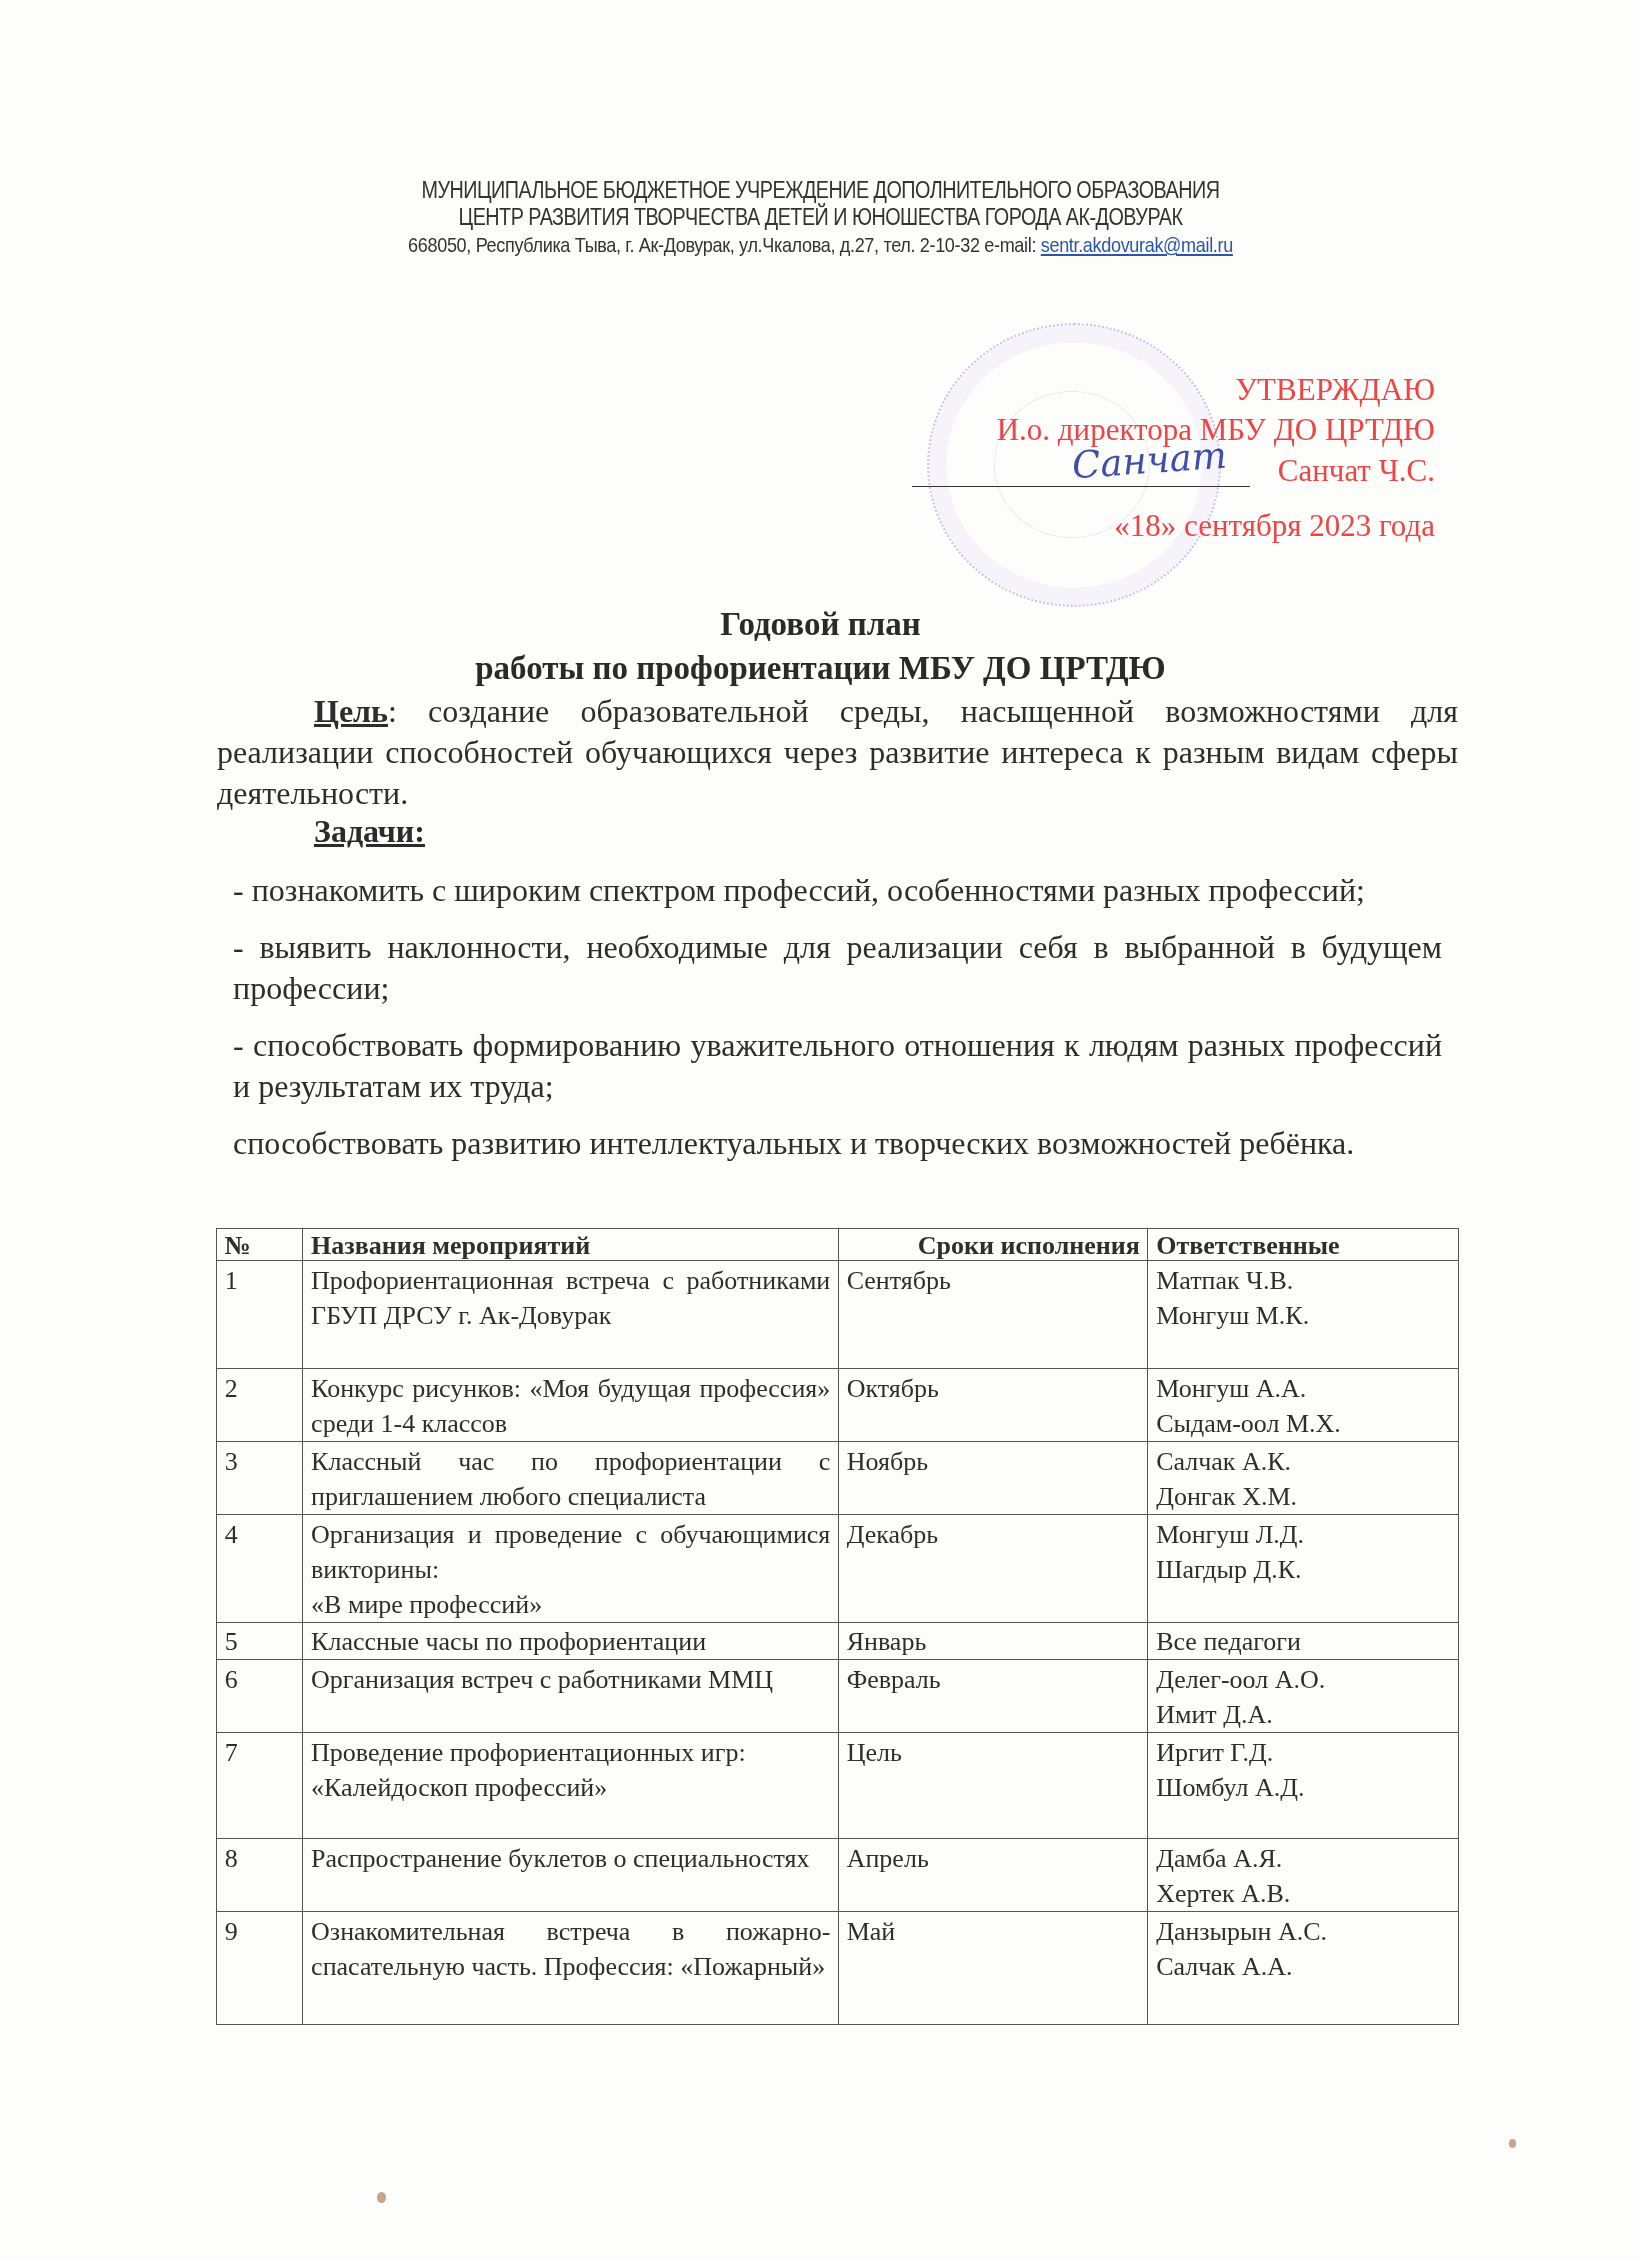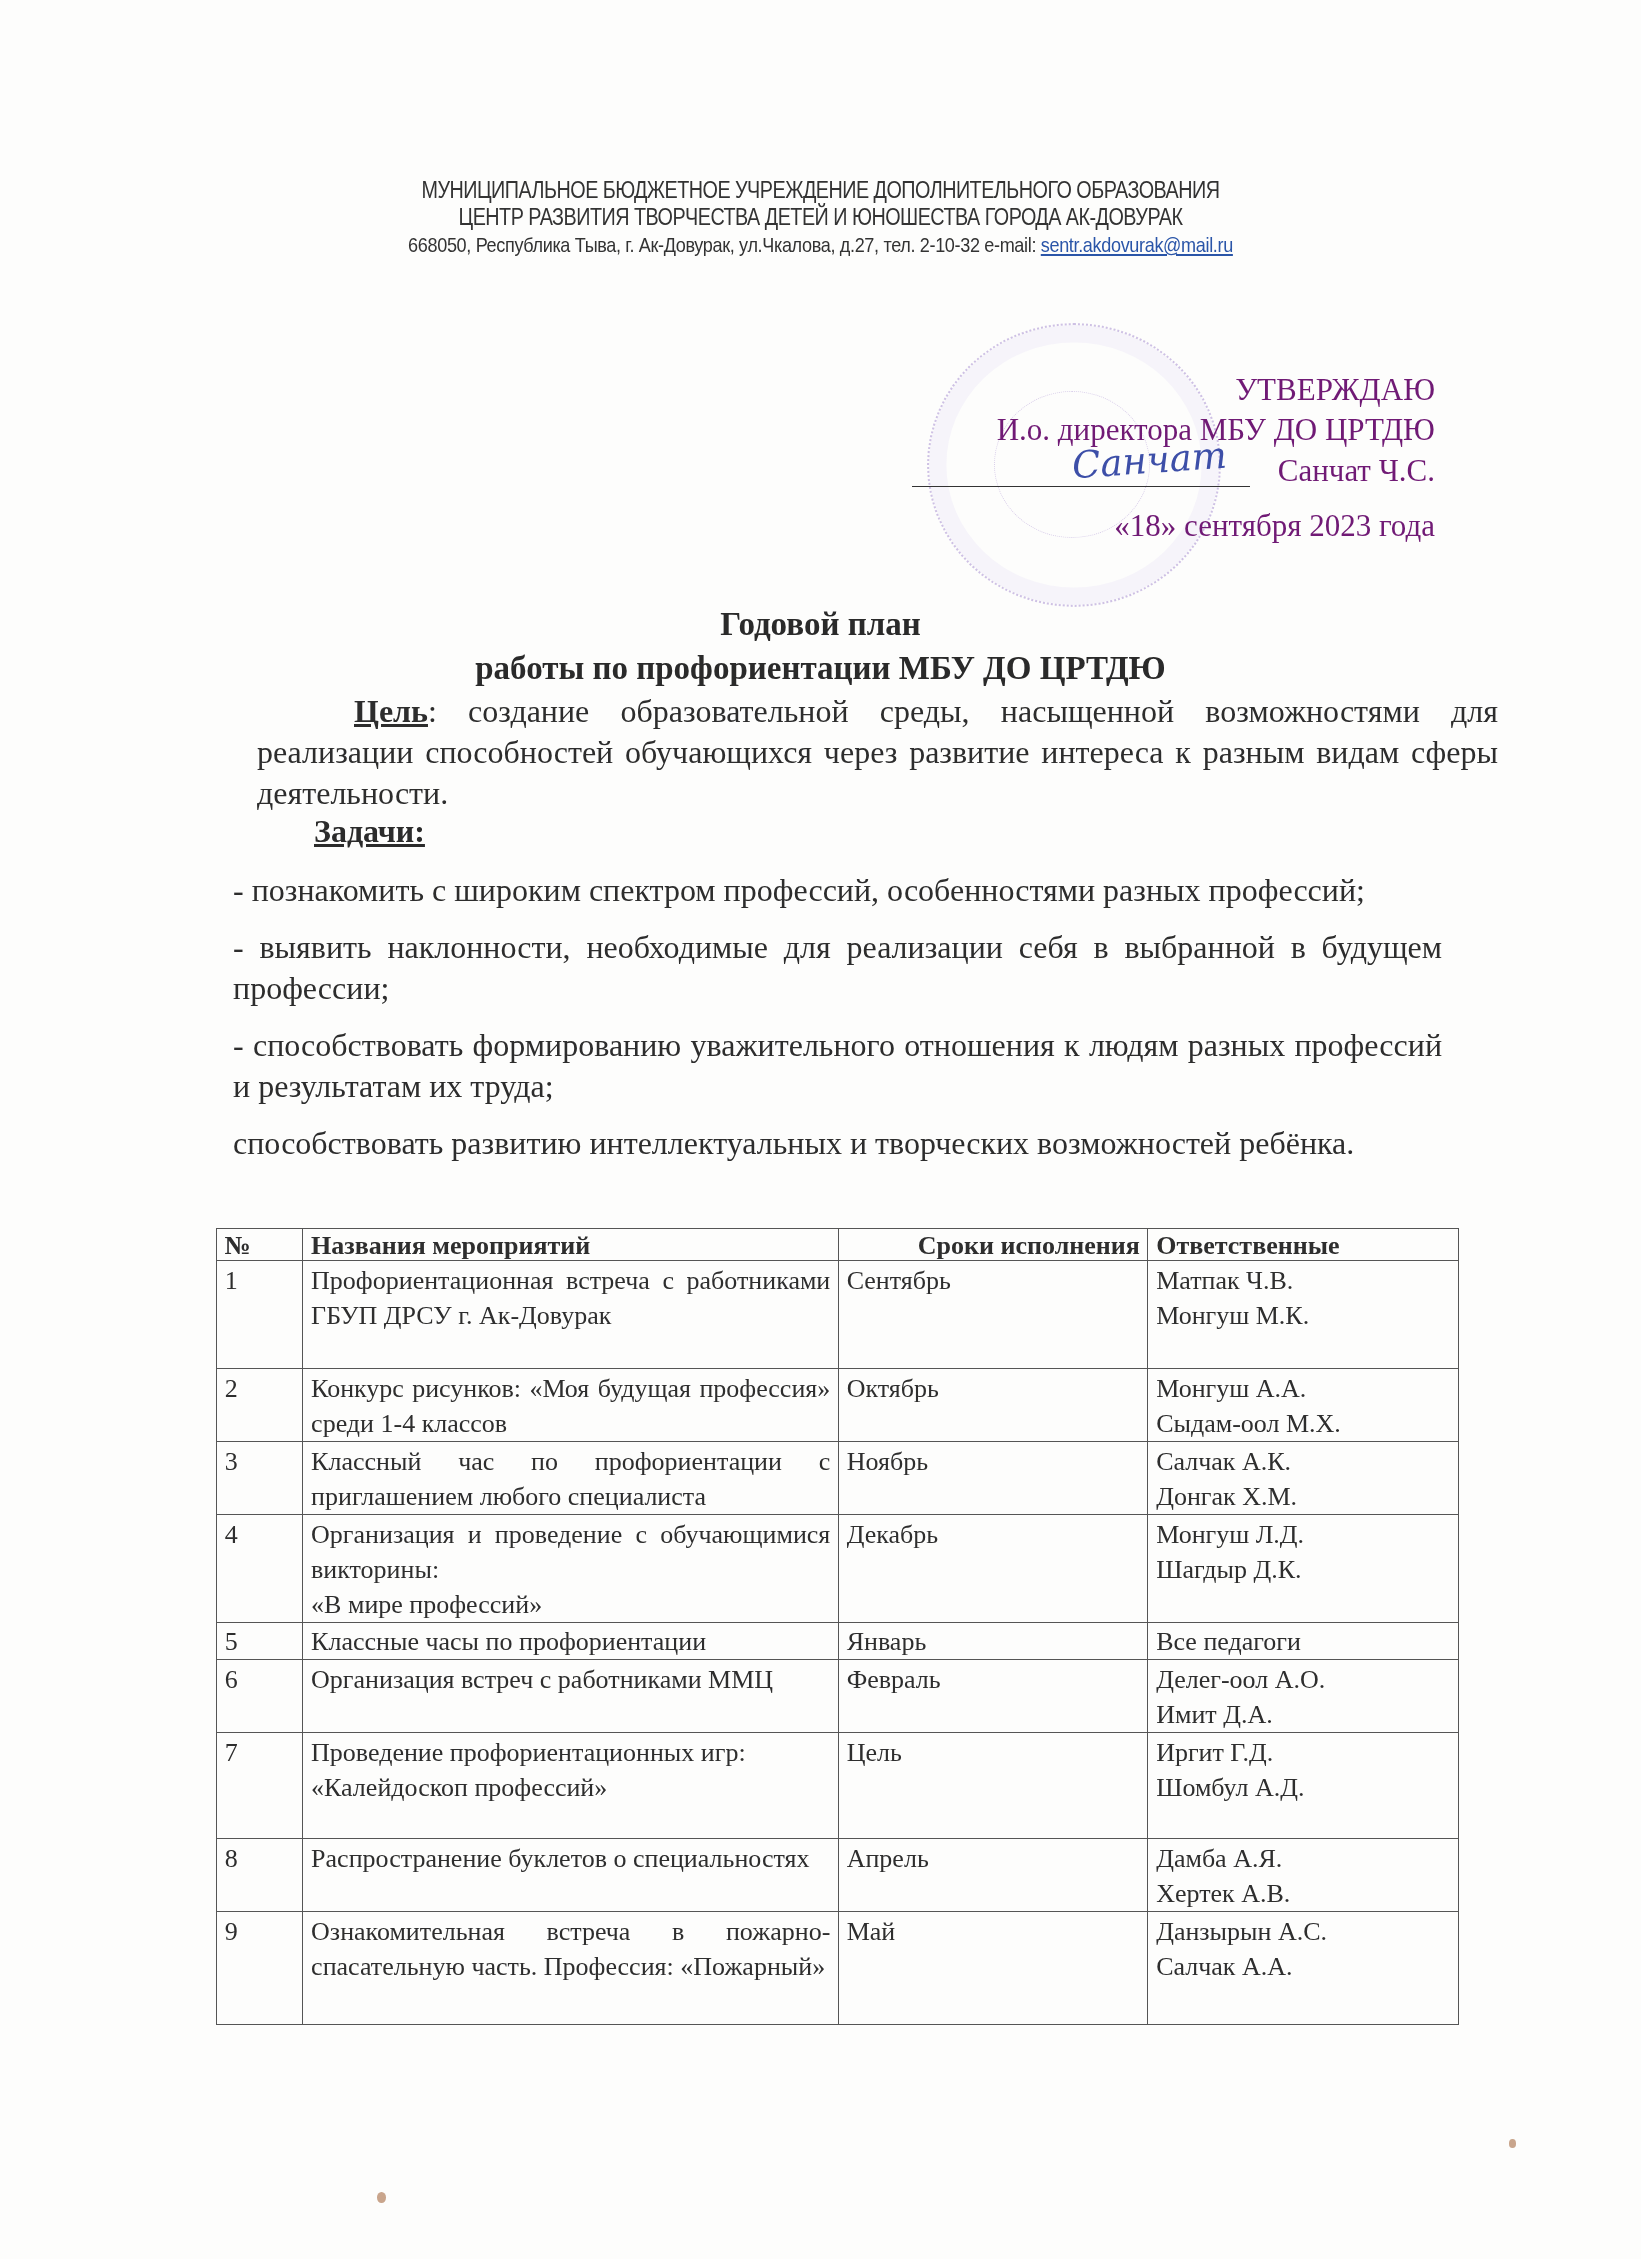--- a/index.html
+++ b/index.html
@@ -15,38 +15,38 @@
   .lh2 { top: 204px; font-size: 23px; letter-spacing: -0.6px; transform: scaleX(0.86); }
   .lh3 { top: 233px; font-size: 21px; letter-spacing: -0.4px; transform: scaleX(0.86); }
   .lh3 a { color: #2a55a8; text-decoration: underline; }
 
   
   .stamp { position: absolute; left: 927px; top: 323px; width: 290px; height: 280px;
            border-radius: 50%; border: 2.9px dotted rgba(150,120,200,0.45);
            box-shadow: inset 0 0 0 17.4px rgba(200,185,235,0.12); }
   .stamp-inner { position: absolute; left: 994px; top: 391px; width: 154px; height: 145px;
            border-radius: 50%; border: 1.9px dotted rgba(150,120,200,0.35); }
-  .approve { position: absolute; right: 206px; text-align: center; font-size: 31px; color: #701a75; }
+  .approve { position: absolute; right: 206px; text-align: center; font-size: 31px; color: #ef4444; }
   .ap1 { top: 372px; }
   .ap2 { top: 412px; margin-left: 11px; }
   .ap3 { top: 453px; }
   .ap4 { top: 508px; }
   .sign-line { position: absolute; left: 912px; top: 486px; width: 338px; border-bottom: 1.9px solid #333; }
   .signature { position: absolute; left: 1072px; top: 439px; font-family: "DejaVu Serif", serif;
                font-style: italic; font-size: 37px; color: #3d4fa8; transform: rotate(-4deg); }
 
   
   .title { position: absolute; left: 193px; width: 1255px; text-align: center; font-weight: bold;
            font-size: 33px; color: #2a2a2a; }
   .t1 { top: 606px; }
   .t2 { top: 650px; }
 
   .para { position: absolute; left: 217px; width: 1241px; font-size: 32px; line-height: 41px;
           text-align: justify; color: #2d2d2d; }
-  .goal { top: 691px; text-indent: 97px; margin-left: 40px; }
+  .goal { top: 691px; text-indent: 97px; }
   .goal-label { font-weight: bold; text-decoration: underline; }
   .tasks-label { position: absolute; left: 314px; top: 813px; font-size: 32px; font-weight: bold; text-decoration: underline; }
   .tasks { top: 854px; }
   .tasks p { margin: 16px; }
 
   
   table.plan { position: absolute; left: 216px; top: 1228px; width: 1243px; border-collapse: collapse;
                font-size: 26px; color: #2e2e2e; }
   table.plan th, table.plan td { border: 1.9px solid #555; vertical-align: top; padding: 1.9px 7.7px 0 7.7px; line-height: 35px; }
   table.plan th { font-weight: bold; text-align: left; height: 27px; line-height: 29px; }

